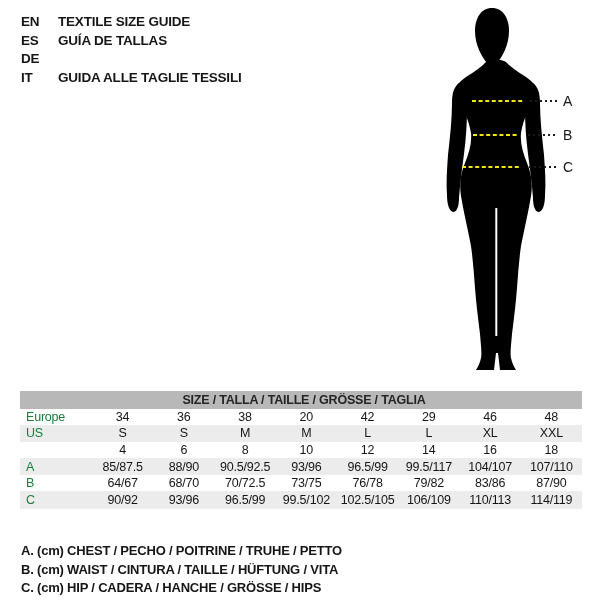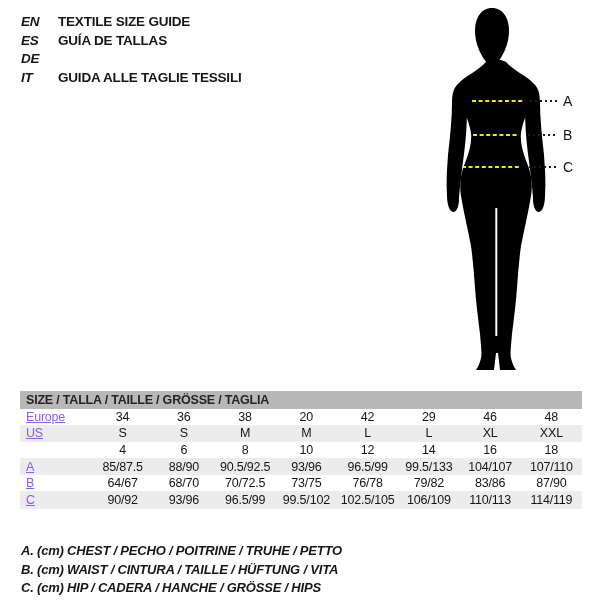--- a/index.html
+++ b/index.html
@@ -24,21 +24,21 @@
     top: 13px;
   }
   .lang-row {
     display: flex;
     font-weight: bold;
     font-size: 13.5px;
     line-height: 18.5px;
     letter-spacing: -0.2px;
     white-space: nowrap;
   }
-  .lang-code { width: 37px; flex: 0 0 37px; font-style: italic; }
+  .lang-code { width: 37px; flex: 0 0 37px; }
 
   
   .figure-wrap {
     position: absolute;
     left: 410px;
     top: 0;
     width: 190px;
     height: 380px;
   }
   .silhouette { fill: var(--silhouette, #000000); }
@@ -86,41 +86,39 @@
   .size-table td {
     padding: 0;
     height: 15.6px;
     text-align: center;
     vertical-align: middle;
     white-space: nowrap;
     letter-spacing: -0.2px;
   }
   .size-table .header-row td {
     background: var(--table-header-gray, #b8b8b8);
-    text-align: left;
+    text-align: center;
     padding-left: 6px;
     height: 18px;
     font-weight: 600;
     color: #242424;
   }
   .size-table td.row-label {
     text-align: left;
     padding-left: 6px;
-    color: #8b5cf6;
-    text-decoration: underline;
+    color: #15803d;
   }
   .size-table tr.data-row { border-bottom: 1px solid #ededed; }
   .size-table tr.shaded td { background: var(--row-stripe-gray, #ececec); }
 
   
   .legend {
     position: absolute;
     left: 21px;
     top: 542px;
-    font-style: italic;
   }
   .legend-line {
     font-weight: bold;
     font-size: 13px;
     line-height: 18.6px;
     letter-spacing: -0.2px;
     white-space: nowrap;
   }
 </style>
 </head>
@@ -248,21 +246,21 @@
           <td>16</td>
           <td>18</td>
         </tr>
         <tr class="data-row shaded">
           <td class="row-label">A</td>
           <td>85/87.5</td>
           <td>88/90</td>
           <td>90.5/92.5</td>
           <td>93/96</td>
           <td>96.5/99</td>
-          <td>99.5/133</td>
+          <td>99.5/117</td>
           <td>104/107</td>
           <td>107/110</td>
         </tr>
         <tr class="data-row">
           <td class="row-label">B</td>
           <td>64/67</td>
           <td>68/70</td>
           <td>70/72.5</td>
           <td>73/75</td>
           <td>76/78</td>

